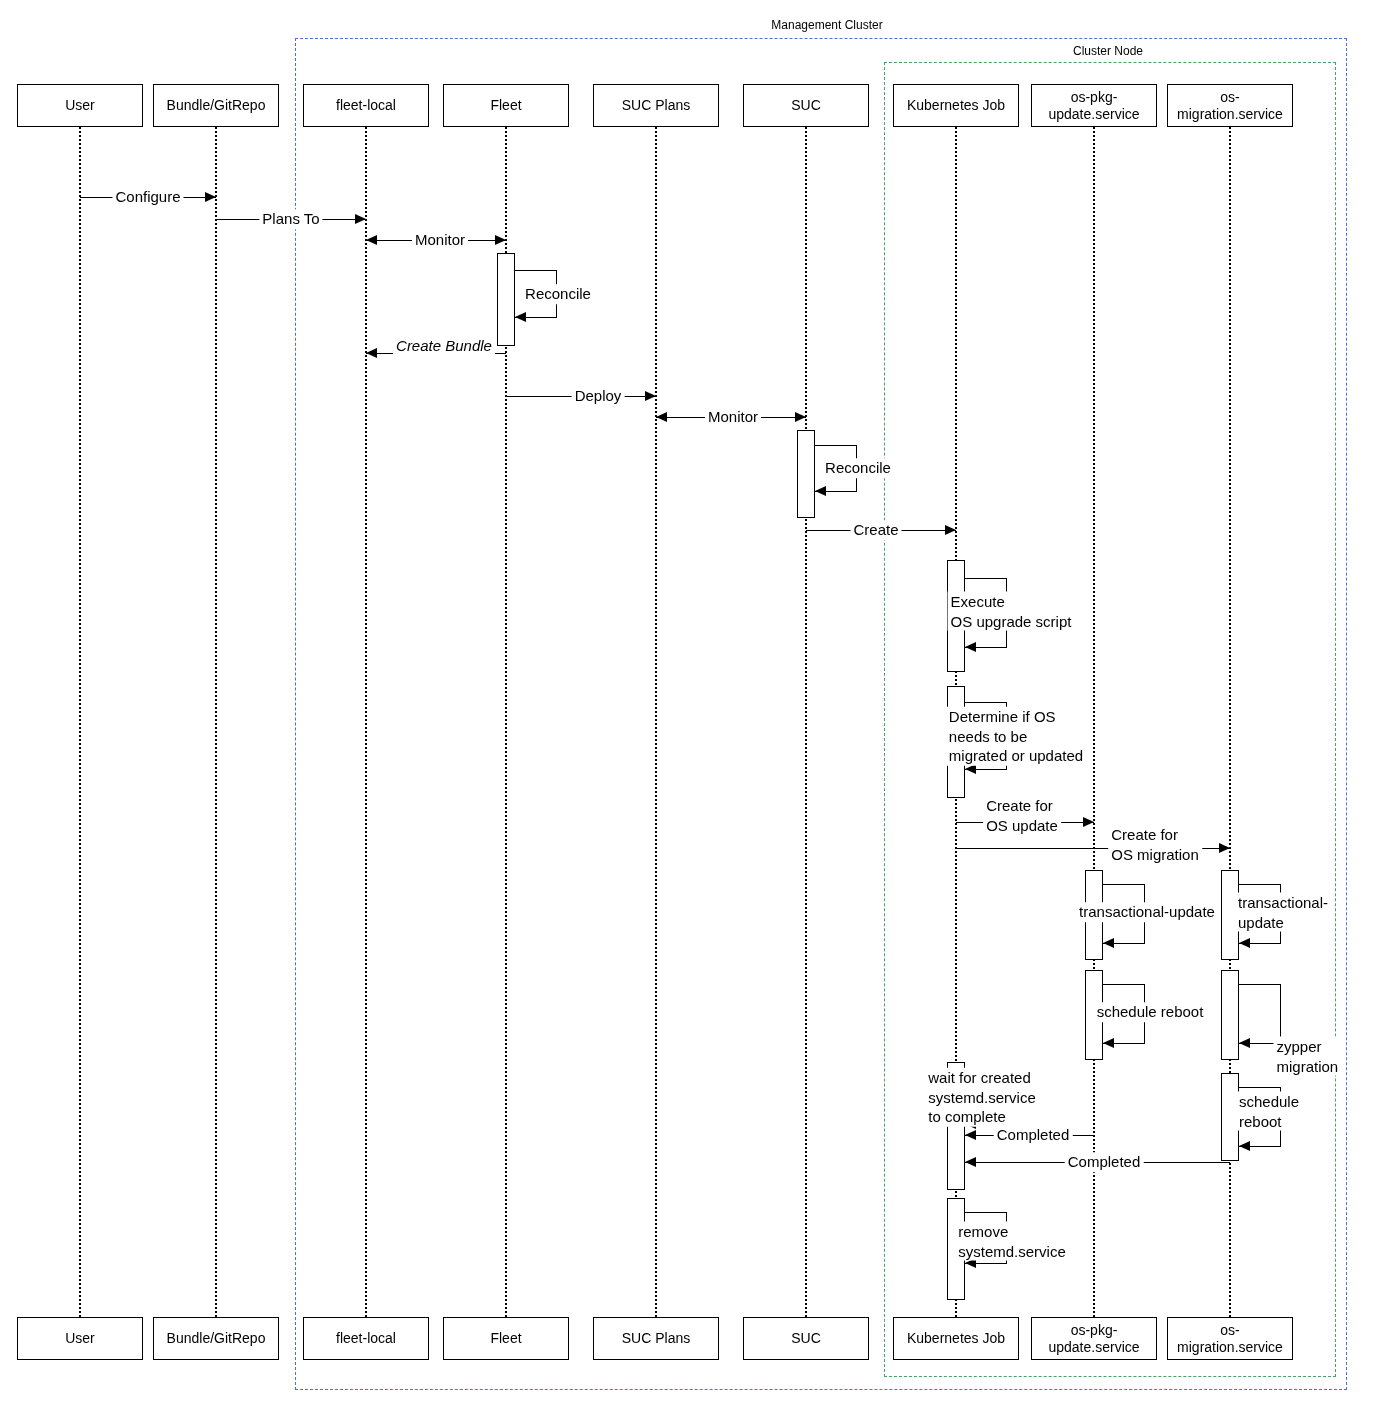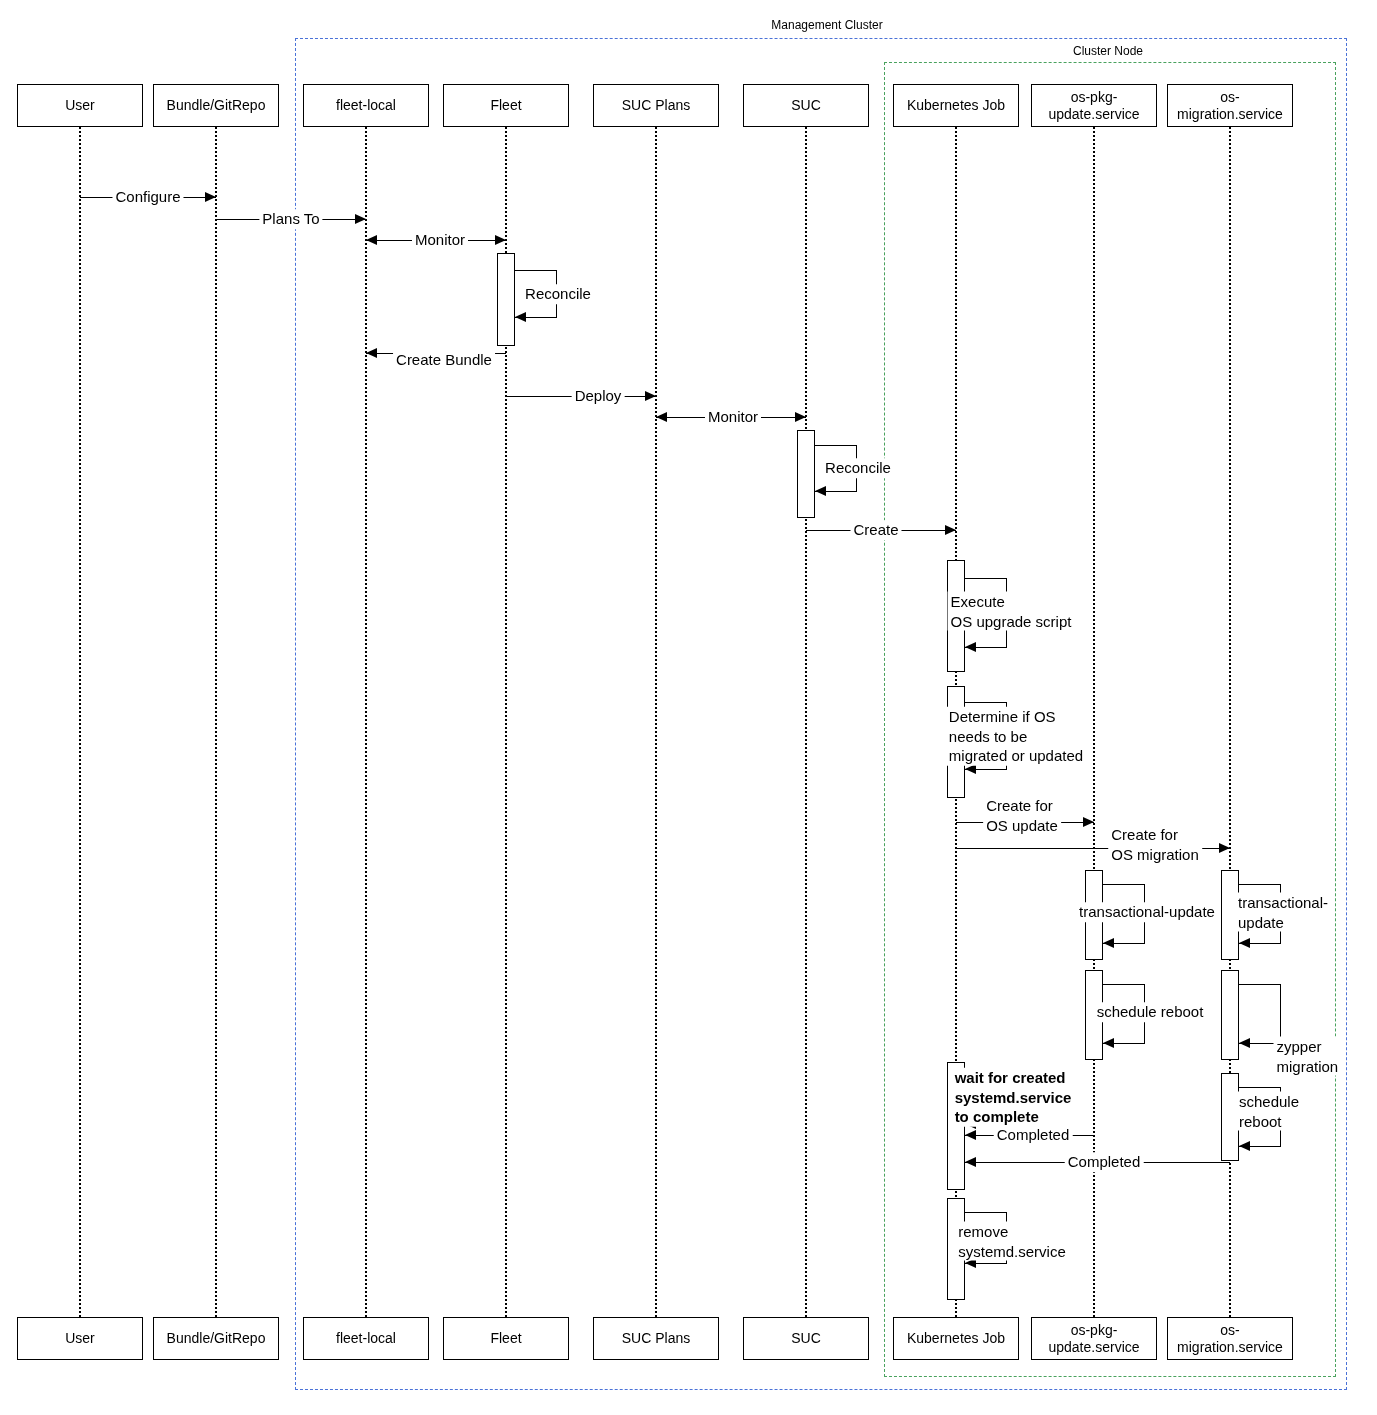--- a/index.html
+++ b/index.html
@@ -114,39 +114,39 @@
   <div class="ar" style="left:945px;top:525px;"></div>
   <div class="ar" style="left:1083px;top:817px;"></div>
   <div class="ar" style="left:1219px;top:843px;"></div>
   <div class="al" style="left:965px;top:1130px;"></div>
   <div class="al" style="left:965px;top:1157px;"></div>
 
   <div class="ml" style="left:148px;top:197px;">Configure</div>
   <div class="ml" style="left:291px;top:219px;">Plans To</div>
   <div class="ml" style="left:440px;top:240px;">Monitor</div>
   <div class="ml" style="left:558px;top:294px;">Reconcile</div>
-  <div class="ml" style="left:444px;top:360px;">Create Bundle</div>
+  <div class="ml" style="left:444px;top:346px;font-style:italic;">Create Bundle</div>
   <div class="ml" style="left:598px;top:396px;">Deploy</div>
   <div class="ml" style="left:733px;top:417px;">Monitor</div>
   <div class="ml" style="left:858px;top:468px;">Reconcile</div>
   <div class="ml" style="left:876px;top:530px;">Create</div>
   <div class="ml" style="left:1011px;top:611px;">Execute
 OS upgrade script</div>
   <div class="ml" style="left:1016px;top:736px;">Determine if OS
 needs to be
 migrated or updated</div>
   <div class="ml" style="left:1022px;top:815px;">Create for
 OS update</div>
   <div class="ml" style="left:1155px;top:844px;">Create for
 OS migration</div>
   <div class="ml" style="left:1147px;top:912px;">transactional-update</div>
   <div class="ml" style="left:1283px;top:912px;">transactional-update</div>
   <div class="ml" style="left:1150px;top:1012px;">schedule reboot</div>
   <div class="ml" style="left:1308px;top:1012px;margin-top:44px;">zypper migration</div>
-  <div class="ml" style="left:1013px;top:1097px;font-weight:bold;">wait for created
+  <div class="ml" style="left:982px;top:1097px;">wait for created
 systemd.service
 to complete</div>
   <div class="ml" style="left:1283px;top:1111px;">schedule reboot</div>
   <div class="ml" style="left:1033px;top:1135px;">Completed</div>
   <div class="ml" style="left:1104px;top:1162px;">Completed</div>
   <div class="ml" style="left:1012px;top:1241px;">remove
 systemd.service</div>
 
   <div class="pb" style="left:17px;top:84px;">User</div>
   <div class="pb" style="left:153px;top:84px;">Bundle/GitRepo</div>

